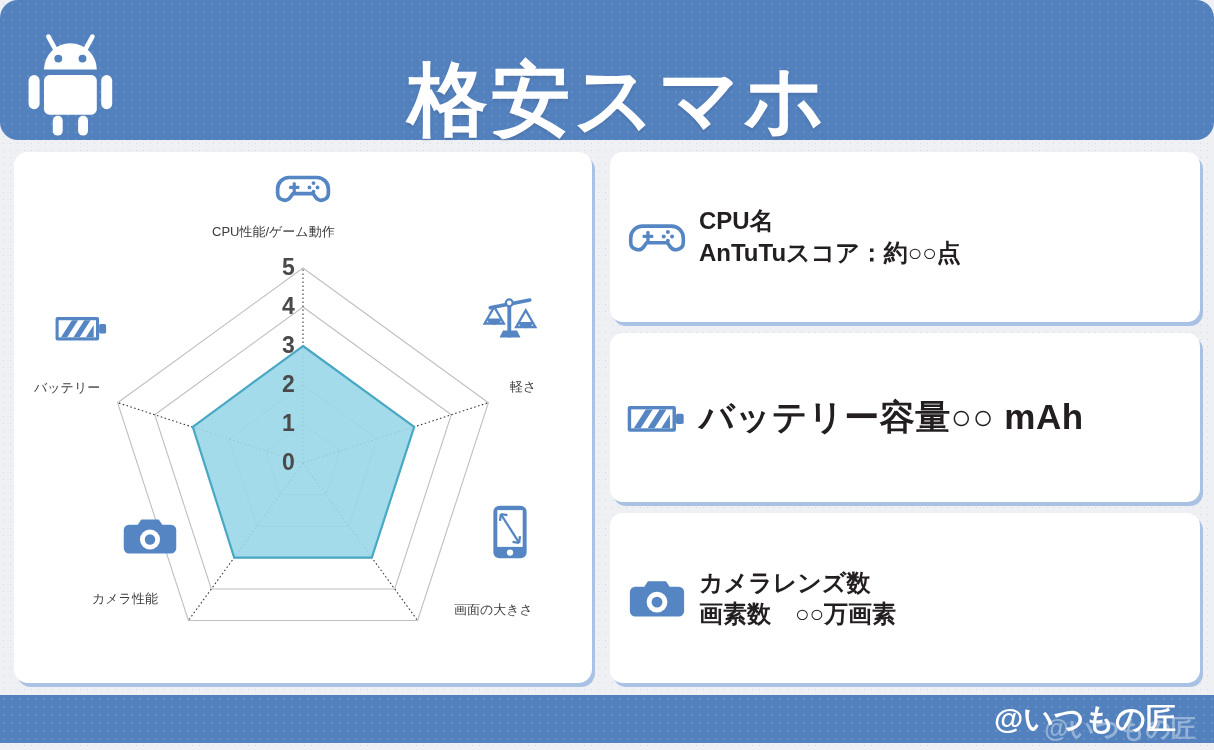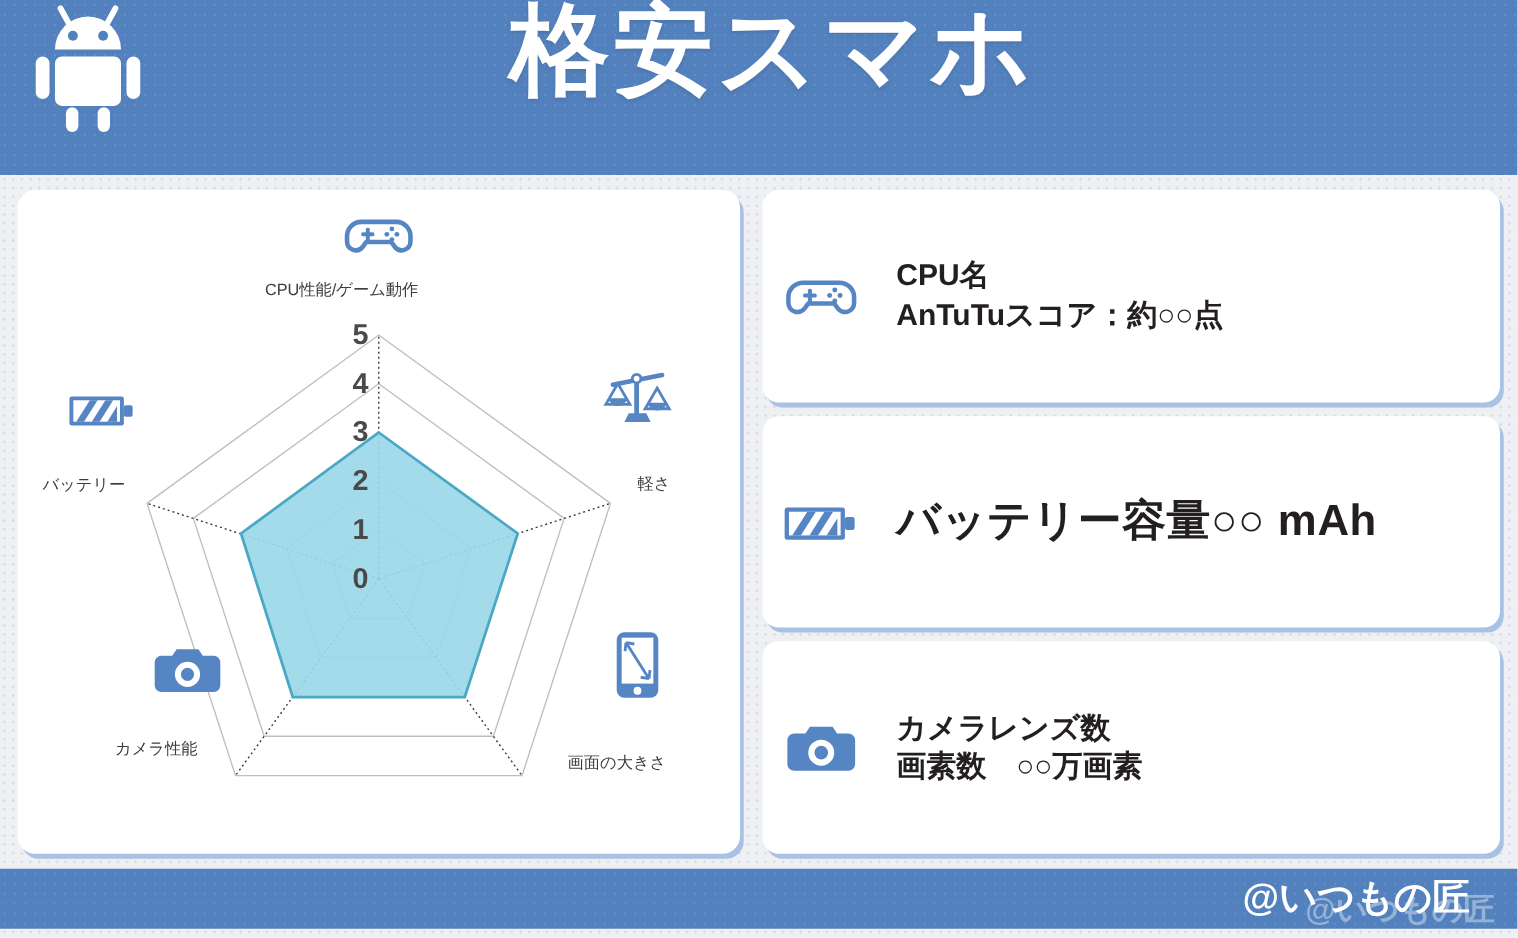--- a/index.html
+++ b/index.html
@@ -24,21 +24,22 @@
 
   
   .header {
     position: absolute;
     left: 0; top: 0;
     width: 1214px; height: 140px;
     background-color: #5381bd;
     background-image: radial-gradient(rgba(255,255,255,0.10) 0.9px, transparent 1px);
     background-size: 8px 8px;
     display: flex;
-    align-items: flex-start;
+    align-items: flex-end;
+    border-radius: 18px;
   }
   .android-logo {
     width: 110px;
     height: 110px;
     margin-left: 22px;
     flex: none;
   }
   .header-title {
     flex: 1;
     text-align: center;
@@ -101,21 +102,21 @@
     gap: 11px;
   }
   .spec-row {
     flex: 1;
     background: #ffffff;
     border-radius: 13px;
     box-shadow: 3px 4px 0 0 #a9c2e3;
     display: flex;
     align-items: center;
     padding: 0 16px;
-    gap: 29px;
+    gap: 11px;
     min-height: 0;
   }
   .spec-icon {
     width: 62px; height: 58px;
     flex: none;
     display: flex;
     align-items: center;
     justify-content: center;
   }
   .spec-icon svg { display: block; }

